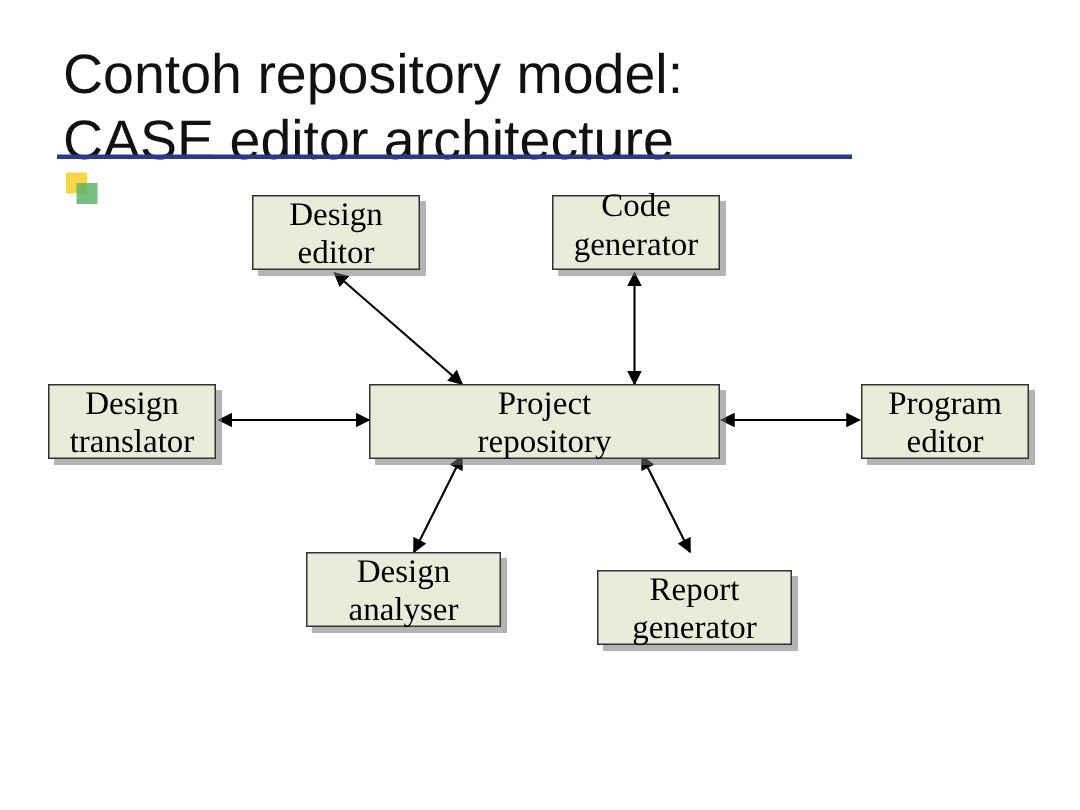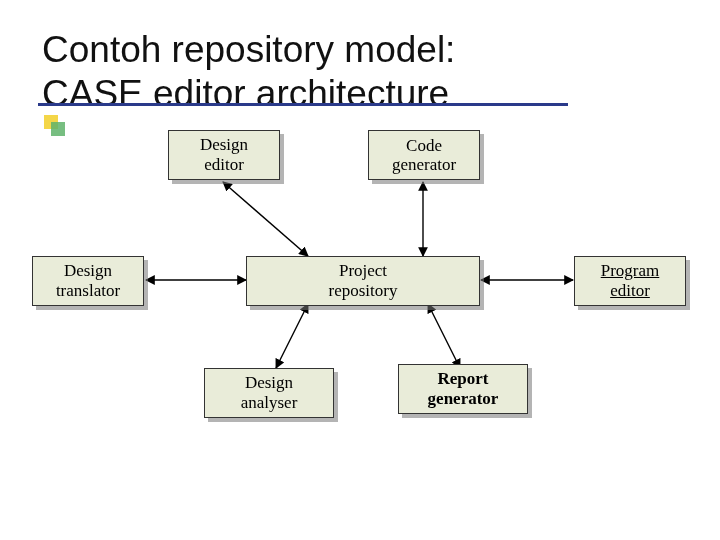--- a/index.html
+++ b/index.html
@@ -75,21 +75,21 @@
     .node-shadow {
       position: absolute;
       background: #777;
       opacity: 0.55;
     }
     .node {
       position: absolute;
       background: #e9ecd9;
       border: 1px solid #333;
       font-family: 'Times New Roman', Times, serif;
-      font-size: 17px;
+      font-size: 22px;
       color: #000;
       display: flex;
       align-items: center;
       justify-content: center;
       text-align: center;
       line-height: 1.15;
       padding: 4px 8px;
     }
     svg.edges {
       position: absolute;
@@ -164,33 +164,33 @@
 
     <div class="node-wrap" style="left:218px; top:128px; width:234px; height:50px;padding-left:32px;">
       <div class="node-shadow" style="left:4px; top:4px; width:234px; height:50px;"></div>
       <div class="node" style="left:0; top:0; width:234px; height:50px;">
         <span>Project<br>repository</span>
       </div>
     </div>
 
     <div class="node-wrap" style="left:546px; top:128px; width:112px; height:50px;">
       <div class="node-shadow" style="left:4px; top:4px; width:112px; height:50px;"></div>
-      <div class="node" style="left:0; top:0; width:112px; height:50px;text-decoration:underline;">
+      <div class="node" style="left:0; top:0; width:112px; height:50px;">
         <span>Program<br>editor</span>
       </div>
     </div>
 
     <div class="node-wrap" style="left:176px; top:240px; width:130px; height:50px;">
       <div class="node-shadow" style="left:4px; top:4px; width:130px; height:50px;"></div>
       <div class="node" style="left:0; top:0; width:130px; height:50px;">
         <span>Design<br>analyser</span>
       </div>
     </div>
 
-    <div class="node-wrap" style="left:370px; top:236px; width:130px; height:50px;font-weight:bold;">
+    <div class="node-wrap" style="left:370px; top:252px; width:130px; height:50px;">
       <div class="node-shadow" style="left:4px; top:4px; width:130px; height:50px;"></div>
       <div class="node" style="left:0; top:0; width:130px; height:50px;">
         <span>Report<br>generator</span>
       </div>
     </div>
 
   </div>
 </div>
 
 </body></html>

